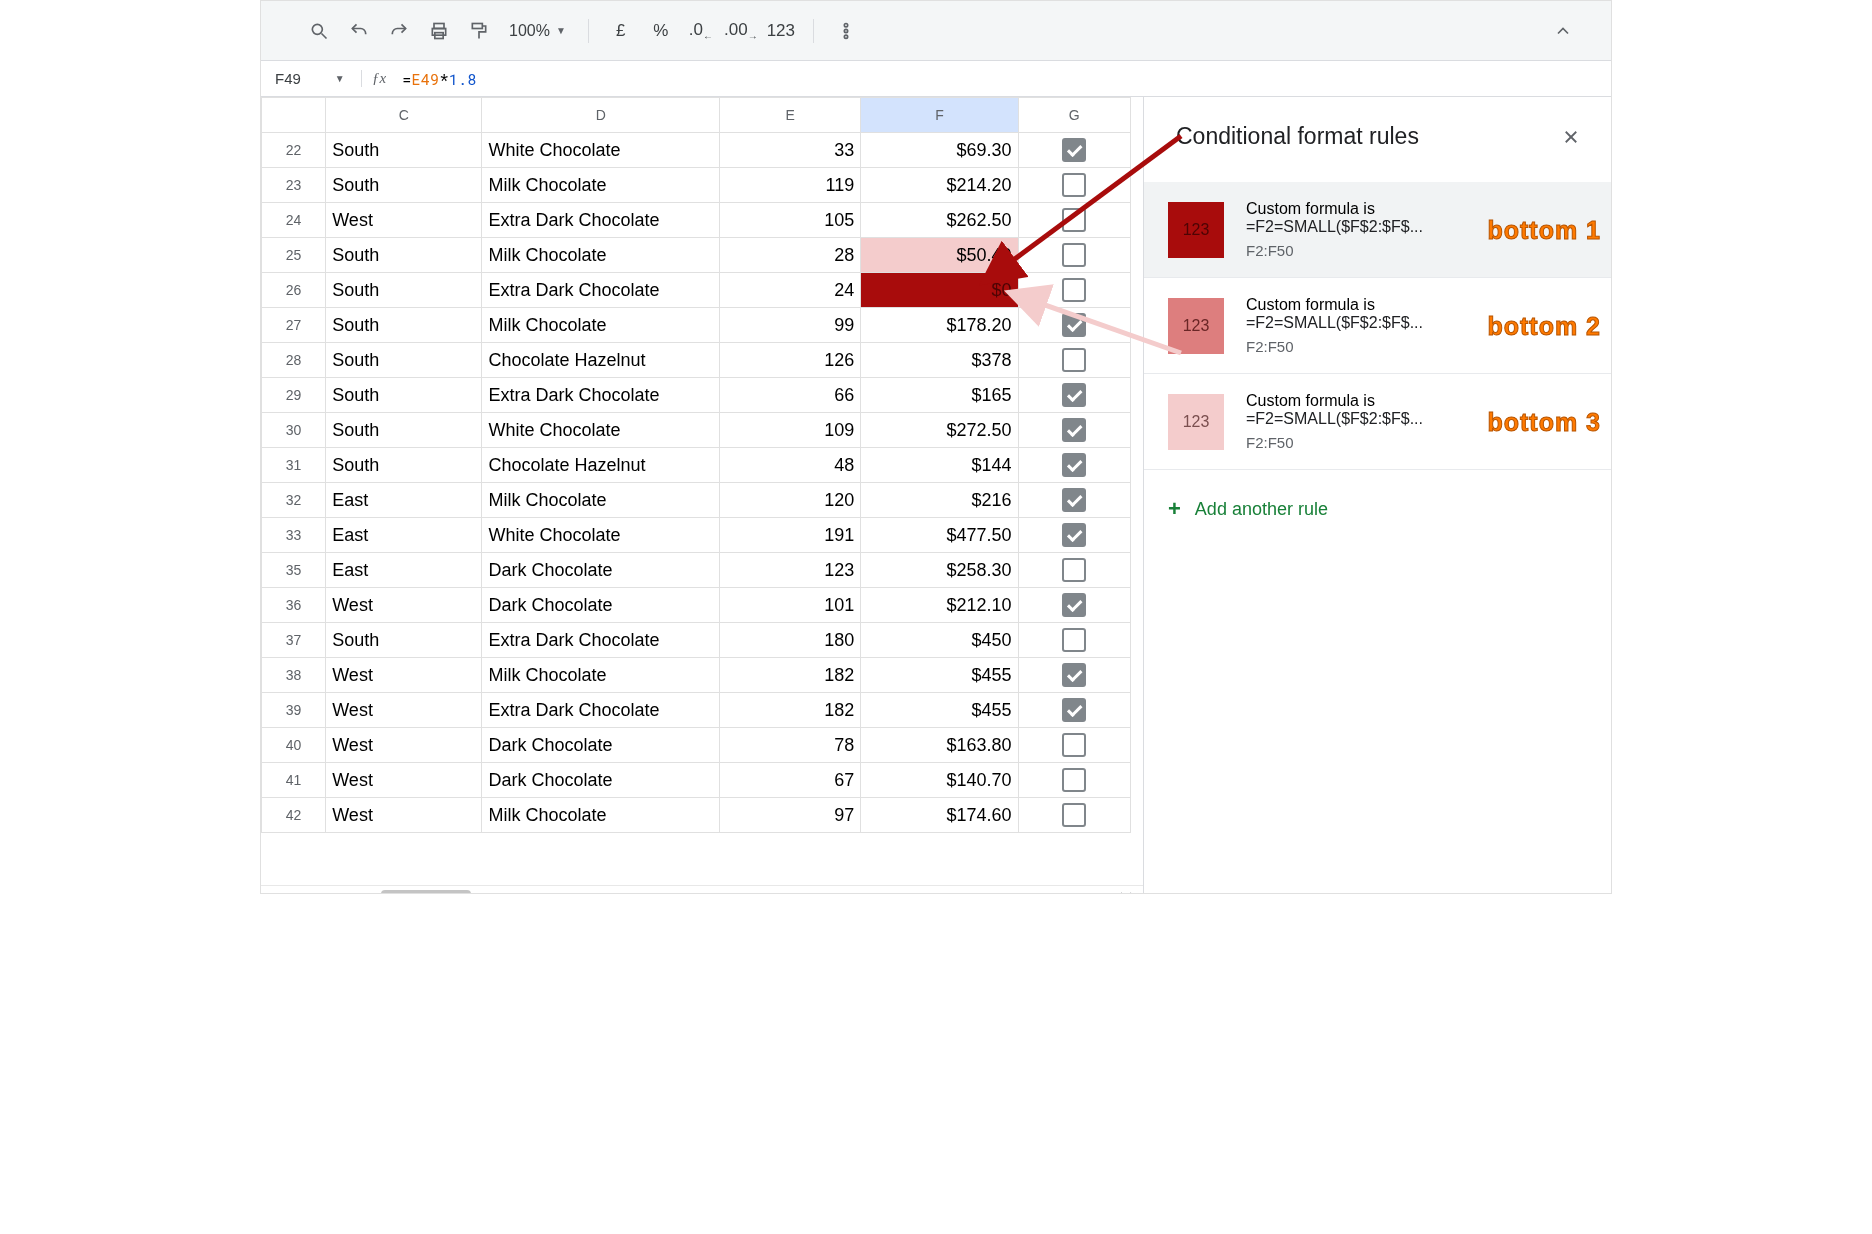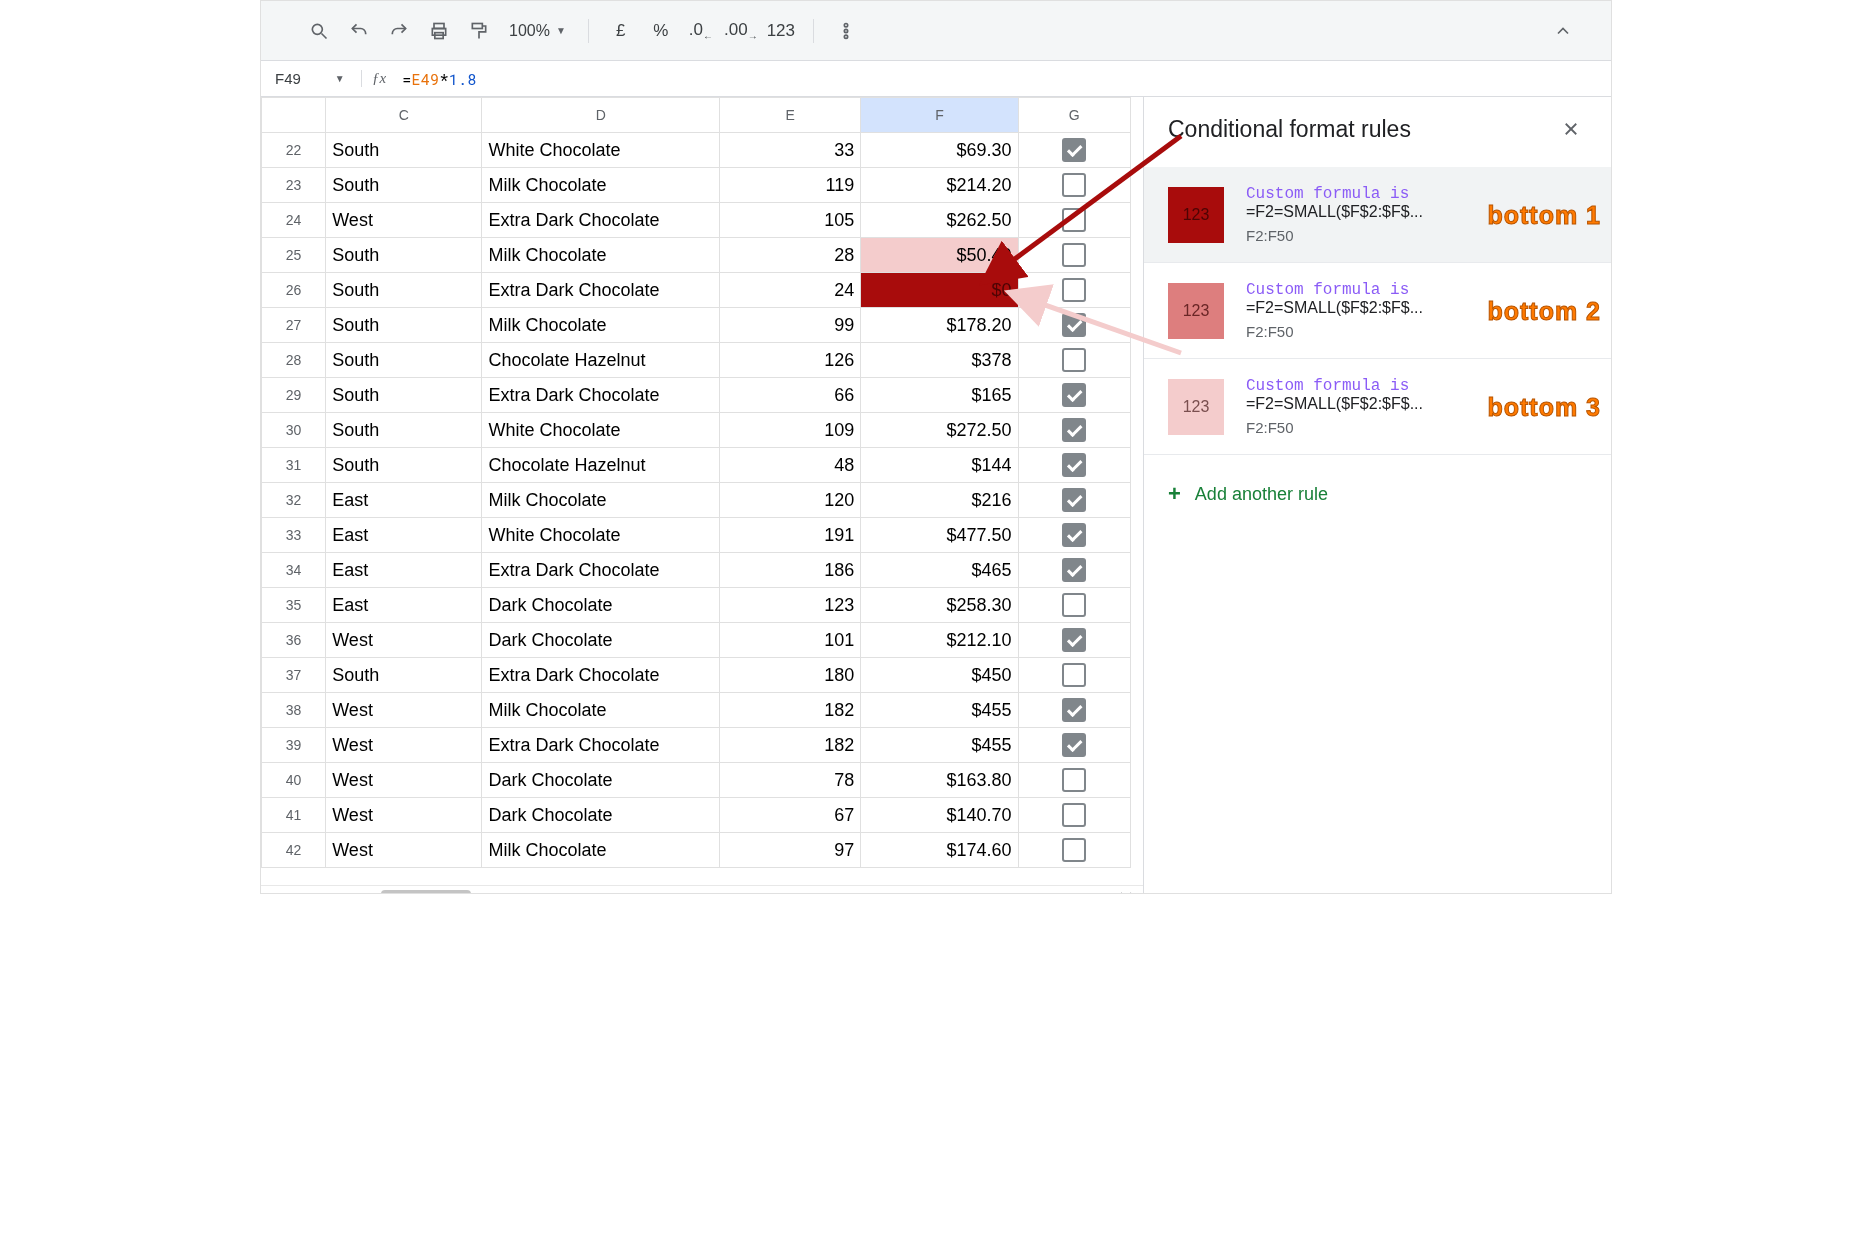--- a/index.html
+++ b/index.html
@@ -54,31 +54,31 @@
   .vscroll { position:absolute; right:0; top:0; bottom:18px; width:16px; }
   .hscroll { position:absolute; left:0; right:0; bottom:0; height:18px; border-top:1px solid #e8e8e8; }
   .hscroll .thumb { position:absolute; left:120px; top:4px; width:90px; height:8px; background:#c4c4c4; border-radius:4px; }
   .hscroll .arrow { position:absolute; top:2px; width:14px; height:14px; color:#5f6368; font-size:10px; display:flex; align-items:center; justify-content:center; }
   .hscroll .arrow.l { right:18px; }
   .hscroll .arrow.r { right:2px; }
 
   
   .panel { width:468px; border-left:1px solid #dadce0; background:#fff; display:flex; flex-direction:column; position:relative; }
   .panel-header { display:flex; align-items:center; justify-content:space-between; padding:18px 26px 18px 24px; }
-  .panel-header h1 { margin:0; font-size:23px; font-weight:400; color:#202124; }
+  .panel-header h1 { margin:8px; font-size:23px; font-weight:400; color:#202124; }
   .close-x { width:28px; height:28px; display:flex; align-items:center; justify-content:center; color:#5f6368; cursor:pointer; }
   .rules { margin-top:6px; }
   .rule { display:flex; align-items:center; gap:22px; padding:18px 24px; border-bottom:1px solid #e8eaed; cursor:pointer; position:relative; }
   .rule.sel { background:#f1f3f4; }
   .swatch { width:56px; height:56px; display:flex; align-items:center; justify-content:center; font-size:16px; border:1px solid #0000; }
   .swatch.r1 { background:#a80c0c; color:#4d0404; }
   .swatch.r2 { background:#dd7e7e; color:#6a2626; }
   .swatch.r3 { background:#f4cccc; color:#7a4f4f; }
   .rule-body { flex:1; min-width:0; }
-  .rule-title { font-size:16px; color:#8b5cf6;font-family:Liberation Mono, monospace; }
+  .rule-title { font-size:16px; color:#000000; }
   .rule-formula { font-size:16px; color:#202124; white-space:nowrap; overflow:hidden; text-overflow:ellipsis; max-width:200px; }
   .rule-range { font-size:15px; color:#5f6368; margin-top:6px; }
   .annot { position:absolute; right:10px; top:50%; transform:translateY(-50%); font-size:25px; font-weight:700; color:#ff7a00; -webkit-text-stroke:1px #b85400; letter-spacing:1px; pointer-events:none; }
   .add-rule { margin:26px 24px; display:flex; align-items:center; gap:14px; font-size:18px; color:#188038; cursor:pointer; }
   .add-rule .plus { font-size:22px; font-weight:700; }
 
   
   svg.arrows { position:absolute; top:0; left:0; width:1352px; height:894px; pointer-events:none; }
 </style>
 </head>
@@ -263,28 +263,20 @@
               <td class="col-E-cell">120</td>
               <td class="col-F-cell">$216</td>
               <td class="col-G-cell"><span class="chk on"></span></td>
             </tr>
             <tr>
               <td class="rownum">33</td>
               <td>East</td>
               <td>White Chocolate</td>
               <td class="col-E-cell">191</td>
               <td class="col-F-cell">$477.50</td>
-              <td class="col-G-cell"><span class="chk on"></span></td>
-            </tr>
-            <tr>
-              <td class="rownum">34</td>
-              <td>East</td>
-              <td>Extra Dark Chocolate</td>
-              <td class="col-E-cell">186</td>
-              <td class="col-F-cell">$465</td>
               <td class="col-G-cell"><span class="chk on"></span></td>
             </tr>
             <tr>
               <td class="rownum">35</td>
               <td>East</td>
               <td>Dark Chocolate</td>
               <td class="col-E-cell">123</td>
               <td class="col-F-cell">$258.30</td>
               <td class="col-G-cell"><span class="chk off"></span></td>
             </tr>

